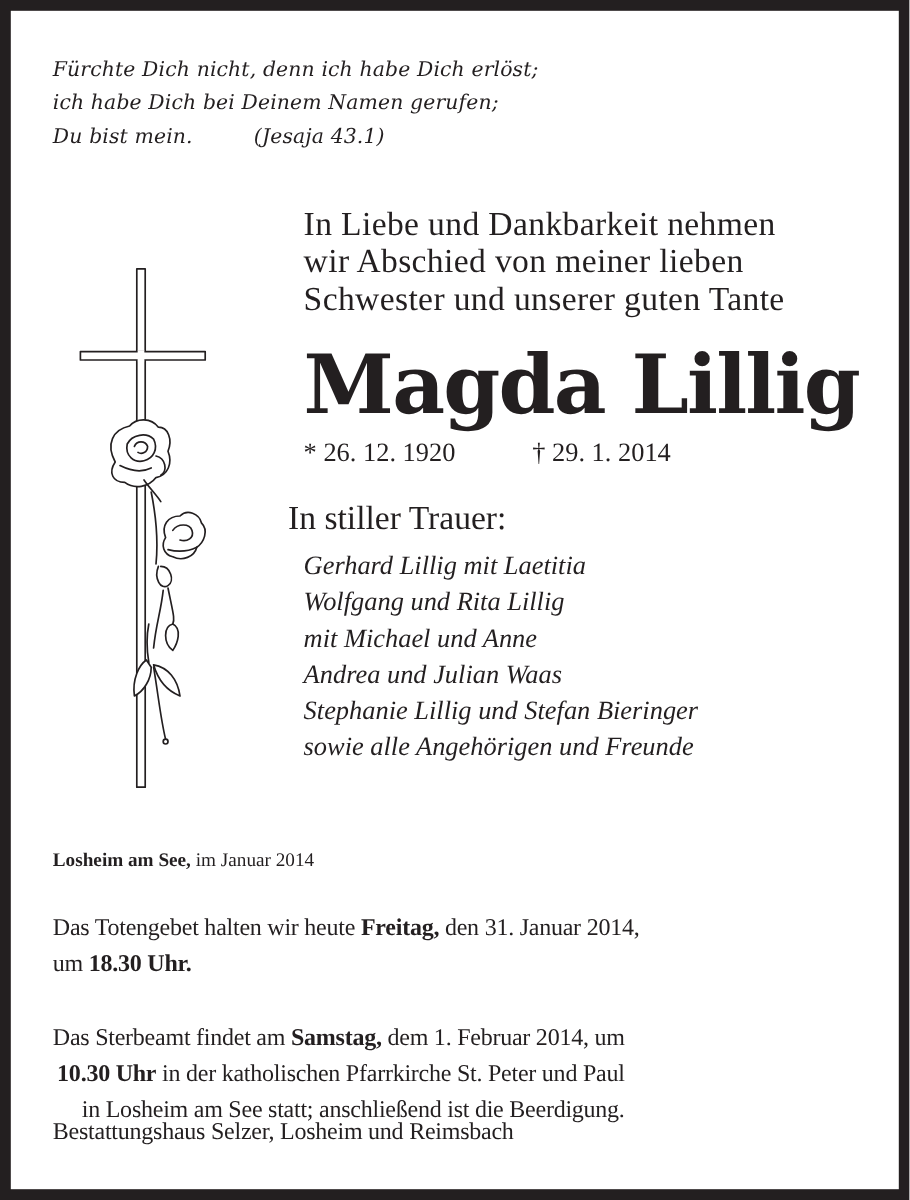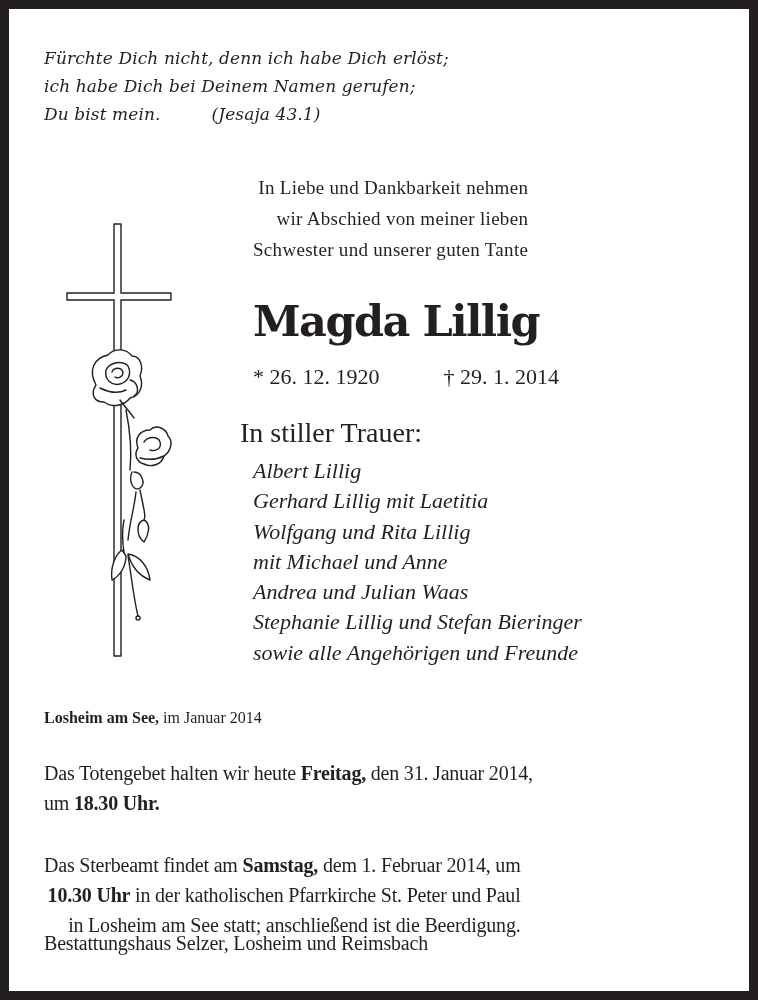--- a/index.html
+++ b/index.html
@@ -32,32 +32,31 @@
 
     .cross {
       position: absolute;
       left: 60px; top: 220px;
       width: 120px; height: 445px;
     }
 
     .intro {
       position: absolute;
       left: 253px; top: 172px;
-      font-size: 19px;
+      font-size: 28px;
       line-height: 31px;
       font-family: "Liberation Serif", serif;
       letter-spacing: 0.3px;
-      text-align: right;
     }
     .intro .line { display: block; white-space: nowrap; }
 
     .name {
       position: absolute;
       left: 253px; top: 288px;
-      font-size: 43px;
+      font-size: 68px;
       font-weight: bold;
       font-family: "DejaVu Serif", serif;
       letter-spacing: -1.5px;
       line-height: 66px;
       white-space: nowrap;
     }
     .dates {
       position: absolute;
       left: 253px; top: 362px;
       font-size: 22px;
@@ -169,21 +168,20 @@
 
 <div class="name">Magda Lillig</div>
 
 <div class="dates">
   <span>* 26. 12. 1920</span><span class="death">† 29. 1. 2014</span>
 </div>
 
 <div class="mourn-label">In stiller Trauer:</div>
 
 <div class="mourners">
-  <span class="line">Albert Lillig</span>
   <span class="line">Gerhard Lillig mit Laetitia</span>
   <span class="line">Wolfgang und Rita Lillig</span>
   <span class="line">mit Michael und Anne</span>
   <span class="line">Andrea und Julian Waas</span>
   <span class="line">Stephanie Lillig und Stefan Bieringer</span>
   <span class="line">sowie alle Angehörigen und Freunde</span>
 </div>
 
 <div class="place">
   <b>Losheim am See,</b><span> im Januar 2014</span>

